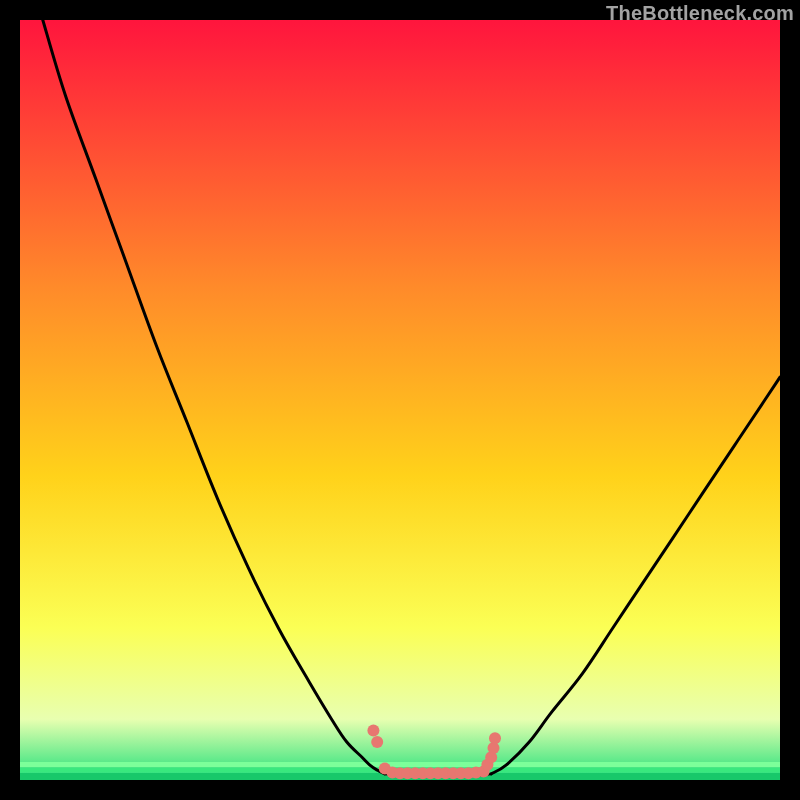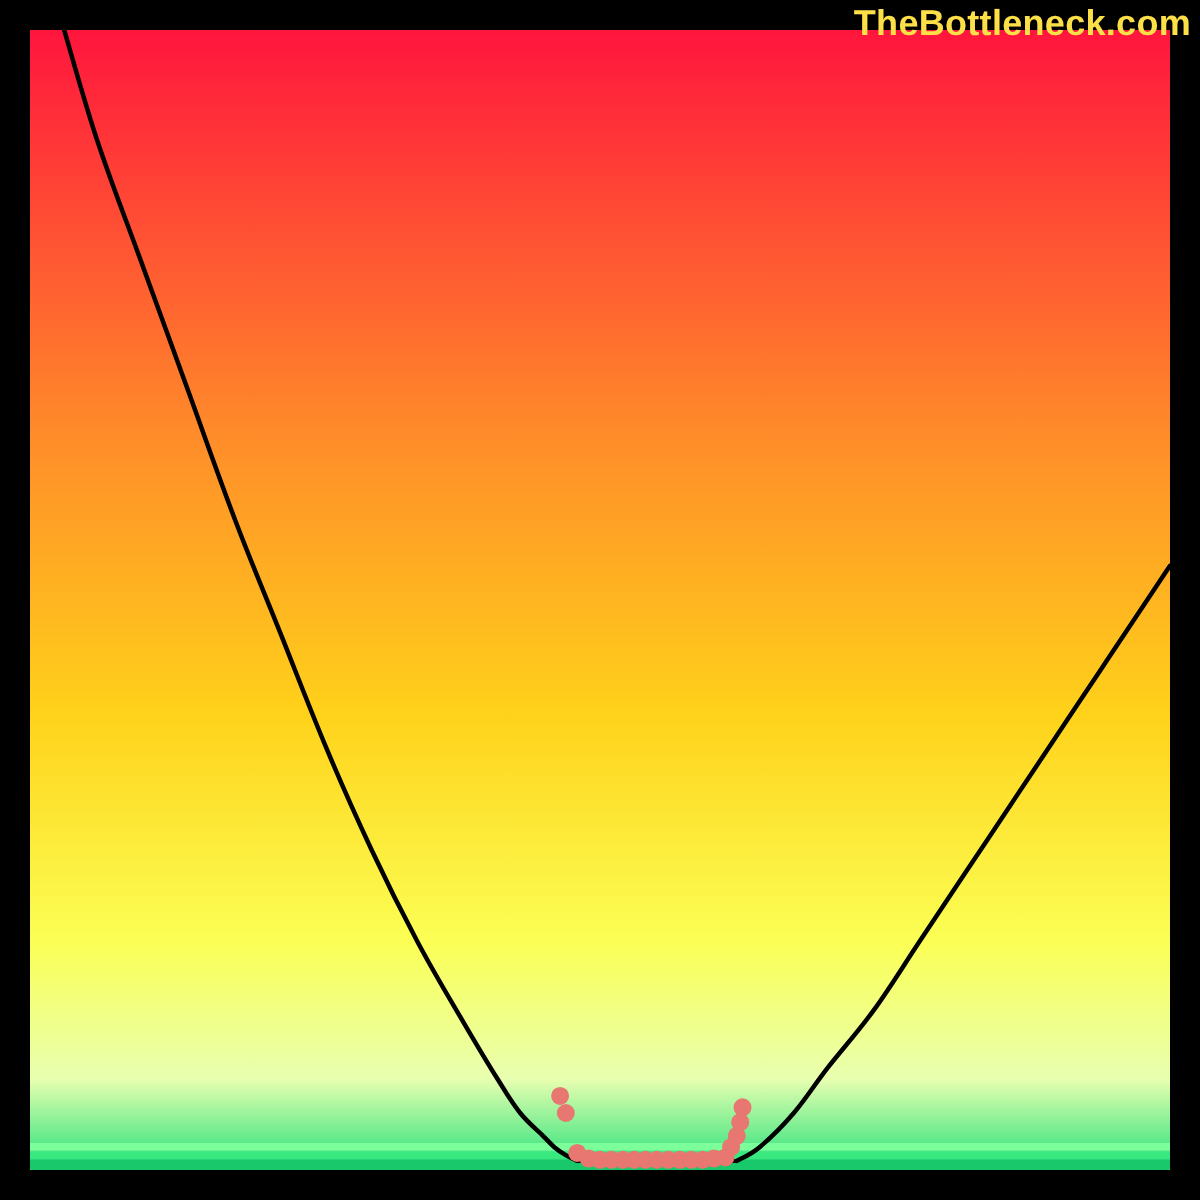--- a/index.html
+++ b/index.html
@@ -29,22 +29,22 @@
   }
   .plot svg {
     display: block;
     width: 760px;
     height: 760px;
   }
   .watermark {
     position: absolute;
     top: 2px;
     right: 6px;
-    color: #fde047;
-    font-size: 24px;
+    color: #a3a3a3;
+    font-size: 20px;
     font-weight: 600;
     letter-spacing: 0.2px;
     user-select: none;
   }
 </style>
 </head>
 <body>
 
 <div class="frame">
   <div class="plot">

